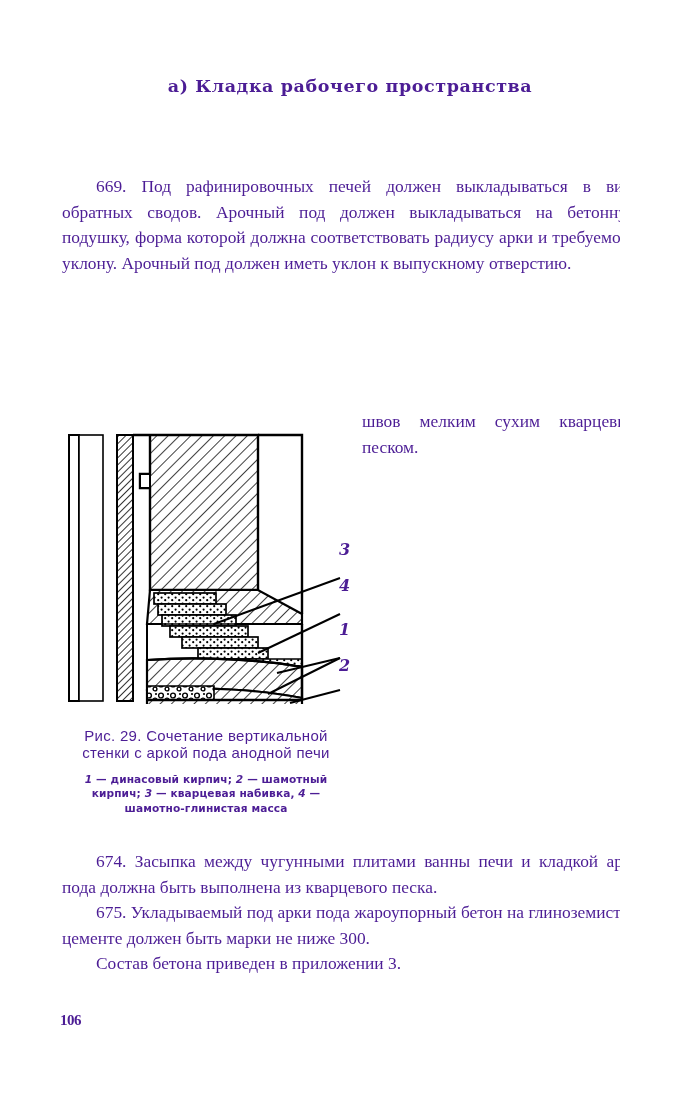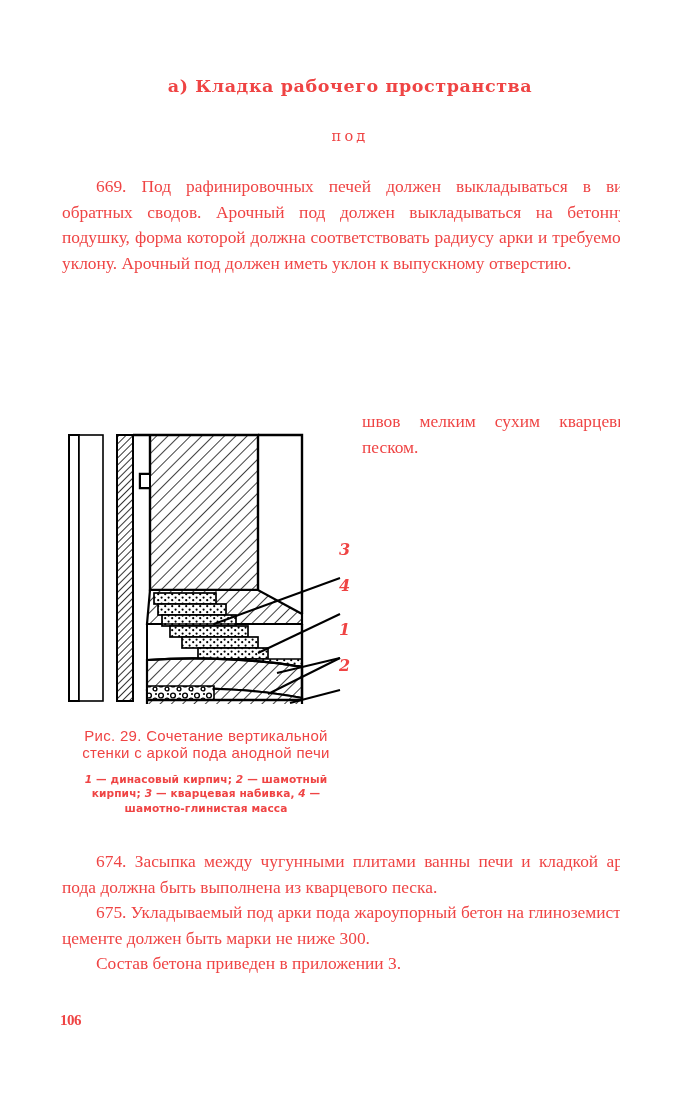--- a/index.html
+++ b/index.html
@@ -7,21 +7,21 @@
     padding: 0;
     background: #ffffff;
   }
   #page {
     position: relative;
     width: 620px;
     height: 1102px;
     background: #ffffff;
     overflow: hidden;
     font-family: "Liberation Serif", "DejaVu Serif", serif;
-    color: #ef4444;
+    color: #4c1d95;
   }
 
   
   .section-heading {
     position: absolute;
     left: 0;
     top: 76px;
     width: 700px;
     text-align: center;
     font-family: "DejaVu Serif", "Liberation Serif", serif;
@@ -118,21 +118,20 @@
 
   .italic { font-style: italic; }
 </style>
 </head>
 <body>
 
 <div id="page">
 
   <div class="section-heading">а)  Кладка рабочего пространства</div>
 
-  <div class="sub-heading">под</div>
 
   <div class="full-col" style="top:174px;">
     <p class="para">669. Под рафинировочных печей должен выкладываться в виде обратных сводов. Арочный под должен выкладываться на бетонную подушку, форма которой должна соответствовать радиусу арки и требуемому уклону. Арочный под должен иметь уклон к выпускному отверстию.</p>
   </div>
 
   <div class="right-col" style="top:409px;">
     <p class="para cont" style="text-align:justify;">швов мелким сухим кварцевым песком.</p>
   </div>
 
   <div id="figure">

